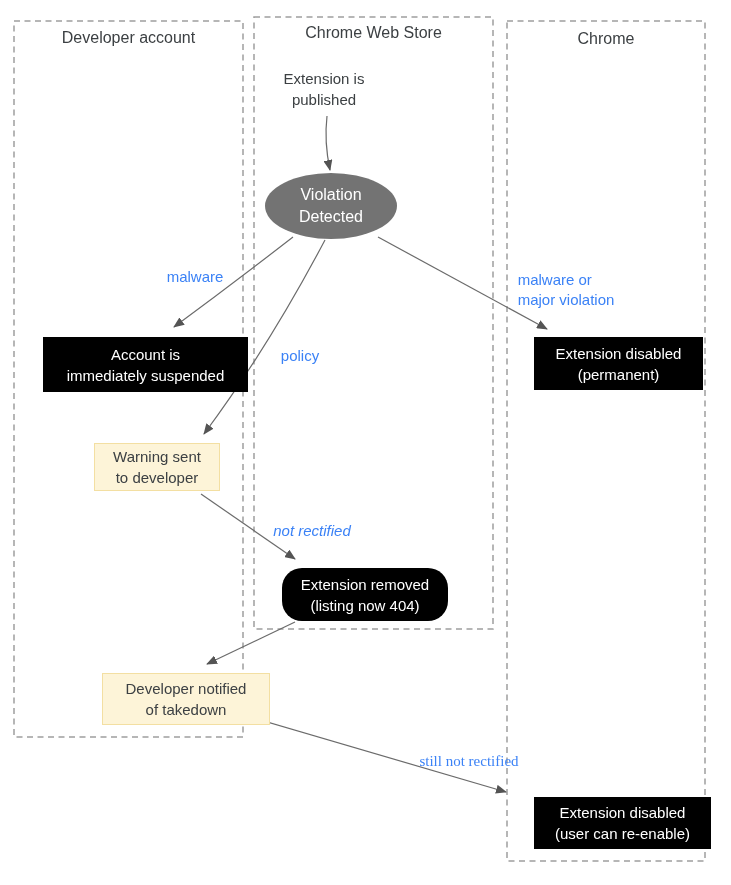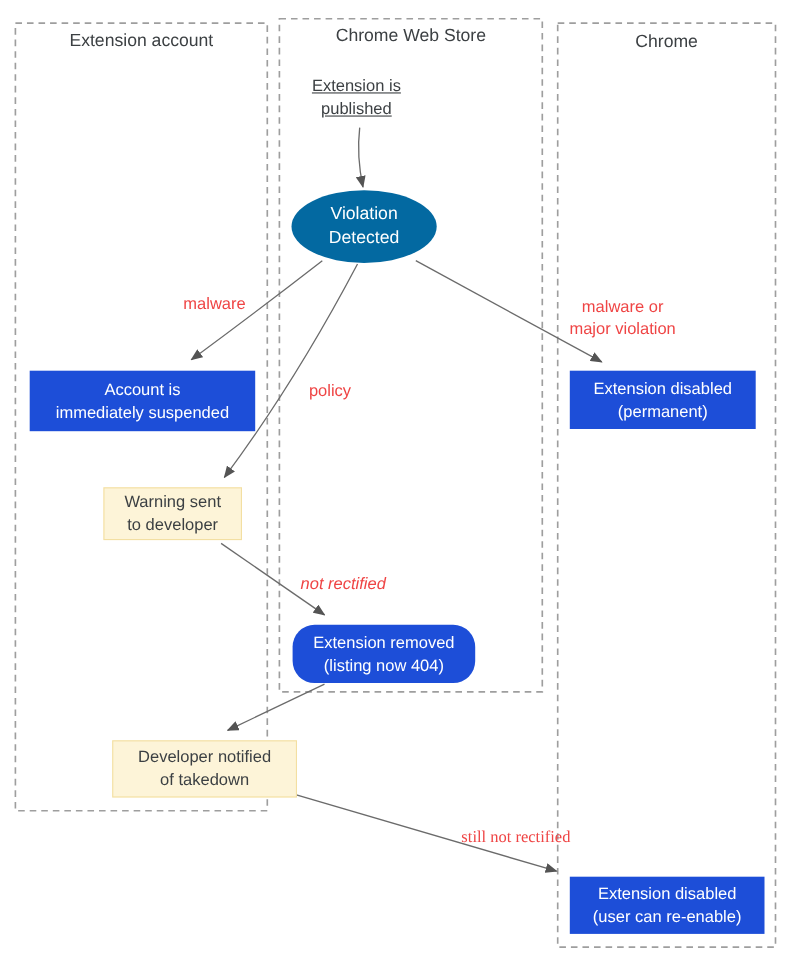--- a/index.html
+++ b/index.html
@@ -20,43 +20,43 @@
   }
   .node{
     position:absolute;
     display:flex;align-items:center;justify-content:center;
     text-align:center;
     white-space:pre-line;
     box-sizing:border-box;
     font-size:15px;line-height:21px;
   }
   .node.red{
-    background:#1d4ed8;
+    background:#000000;
     color:#ffffff;
     font-weight:500;
+    margin-left:16px;
   }
   .node.cream{
     background:#fdf4d8;
     border:1.5px solid #f3dfa2;
     color:#3c4043;
   }
   .node.ellipse{
-    background:#0369a1;
+    background:#737373;
     color:#ffffff;
     font-weight:500;
     font-size:16px;line-height:22px;
     border-radius:50%;
   }
   .edge-label{
     position:absolute;
     transform:translateX(-50%);
     font-size:15px;line-height:20px;
-    text-align:center;
     white-space:pre-line;
-    color:#ef4444;
+    color:#3b82f6;
   }
   .flow-text{
     position:absolute;
     text-align:center;
     white-space:pre-line;
     font-size:15px;line-height:21px;
     color:#3c4043;
   }
 </style>
 </head>
@@ -77,25 +77,25 @@
 
     <path d="M327,116 Q324,142 330,170" fill="none" stroke="#6b6b6b" stroke-width="1.2" marker-end="url(#arrow)"></path>
     <path d="M293,237 Q235,282 174,327" fill="none" stroke="#6b6b6b" stroke-width="1.2" marker-end="url(#arrow)"></path>
     <path d="M325,240 Q268,348 204,434" fill="none" stroke="#6b6b6b" stroke-width="1.2" marker-end="url(#arrow)"></path>
     <path d="M378,237 L547,329" fill="none" stroke="#6b6b6b" stroke-width="1.2" marker-end="url(#arrow)"></path>
     <path d="M201,494 L295,559" fill="none" stroke="#6b6b6b" stroke-width="1.2" marker-end="url(#arrow)"></path>
     <path d="M295,622 L207,664" fill="none" stroke="#6b6b6b" stroke-width="1.2" marker-end="url(#arrow)"></path>
     <path d="M233,712 L506,792" fill="none" stroke="#6b6b6b" stroke-width="1.2" marker-end="url(#arrow)"></path>
   </svg>
 
-  <div class="lane-title" style="left:14px;top:29px;width:229px;">Extension account</div>
+  <div class="lane-title" style="left:14px;top:29px;width:229px;">Developer account</div>
   <div class="lane-title" style="left:254px;top:24px;width:239px;">Chrome Web Store</div>
   <div class="lane-title" style="left:507px;top:30px;width:198px;">Chrome</div>
 
-  <div class="flow-text" style="left:254px;top:68px;width:140px;text-decoration:underline;">Extension is
+  <div class="flow-text" style="left:254px;top:68px;width:140px;">Extension is
 published</div>
 
   <div class="node ellipse" style="left:265px;top:173px;width:132px;height:66px;">Violation
 Detected</div>
 
   <div class="node red" style="left:27px;top:337px;width:205px;height:55px;">Account is
 immediately suspended</div>
 
   <div class="node cream" style="left:94px;top:443px;width:126px;height:48px;">Warning sent
 to developer</div>

